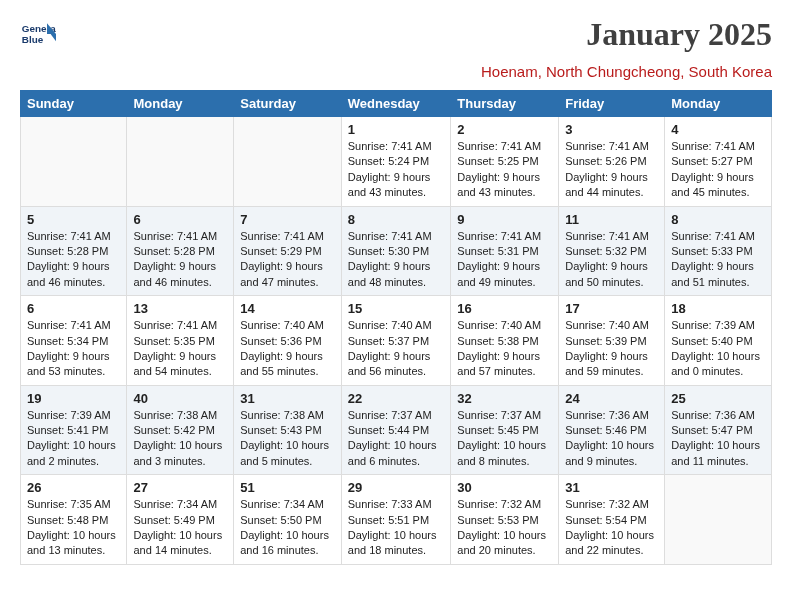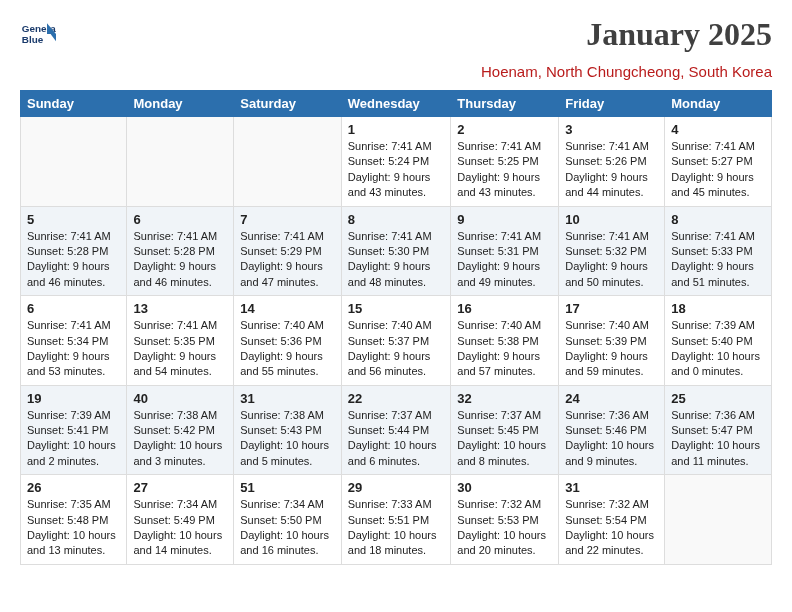--- a/index.html
+++ b/index.html
@@ -158,21 +158,21 @@
           </td>
           <td>
             <span class="day-num">8</span>
             <div class="cell-content">Sunrise: 7:41 AM<br>Sunset: 5:30 PM<br>Daylight: 9 hours and 48 minutes.</div>
           </td>
           <td>
             <span class="day-num">9</span>
             <div class="cell-content">Sunrise: 7:41 AM<br>Sunset: 5:31 PM<br>Daylight: 9 hours and 49 minutes.</div>
           </td>
           <td>
-            <span class="day-num">10</span>
+            <span class="day-num">11</span>
             <div class="cell-content">Sunrise: 7:41 AM<br>Sunset: 5:32 PM<br>Daylight: 9 hours and 50 minutes.</div>
           </td>
           <td>
             <span class="day-num">8</span>
             <div class="cell-content">Sunrise: 7:41 AM<br>Sunset: 5:33 PM<br>Daylight: 9 hours and 51 minutes.</div>
           </td>
         </tr>
         <tr>
           <td>
             <span class="day-num">6</span>

